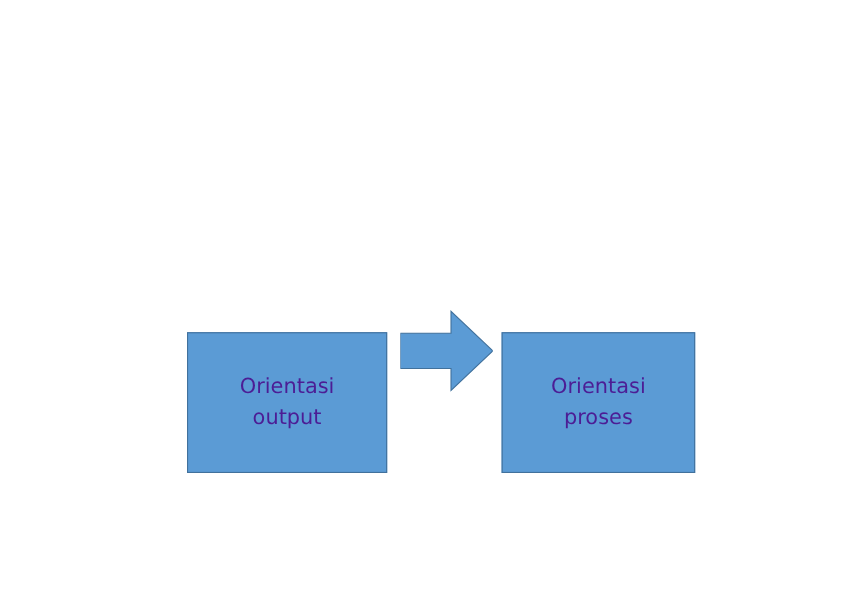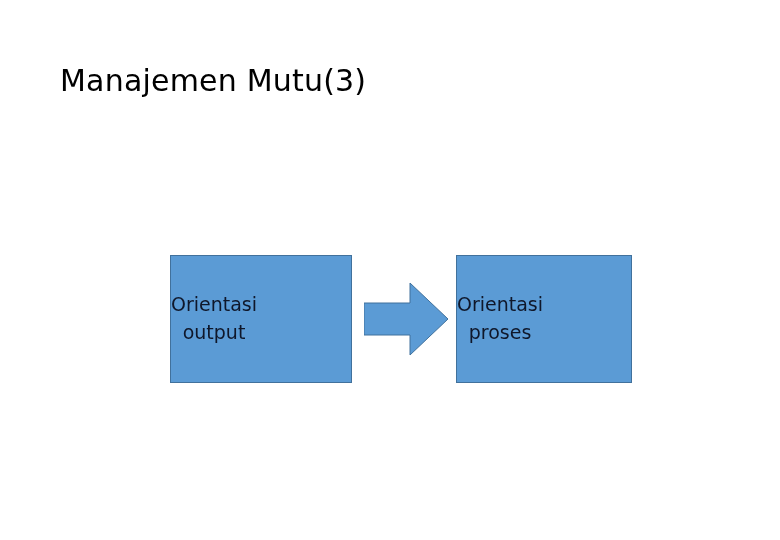--- a/index.html
+++ b/index.html
@@ -28,24 +28,26 @@
     letter-spacing: 0.2px;
     white-space: nowrap;
   }
   .box {
     position: absolute;
     background: #5b9bd5;
     border: 1px solid #41719c;
     box-sizing: border-box;
     display: flex;
     align-items: center;
+    justify-content: center;
     text-align: center;
-    color: #0f172a;
+    color: #4c1d95;
     font-size: 19px;
     line-height: 1.45;
+    margin-top: 47px;
   }
   .box-left {
     left: 170px;
     top: 255px;
     width: 182px;
     height: 128px;
   }
   .box-right {
     left: 456px;
     top: 255px;
@@ -62,21 +64,20 @@
     top: 277px;
     width: 84px;
     height: 84px;
   }
 </style>
 </head>
 <body>
 
 <div class="slide">
 
-  <div class="slide-title">Manajemen Mutu(3)</div>
 
   <div class="box box-left">
     <span class="box-label">Orientasi
 output</span>
   </div>
 
   <div class="arrow">
     <svg width="84" height="84" viewBox="0 0 84 84" xmlns="http://www.w3.org/2000/svg">
       <polygon points="0,26 46,26 46,6 84,42 46,78 46,58 0,58" fill="#5b9bd5" stroke="#41719c" stroke-width="1"></polygon>
     </svg>

